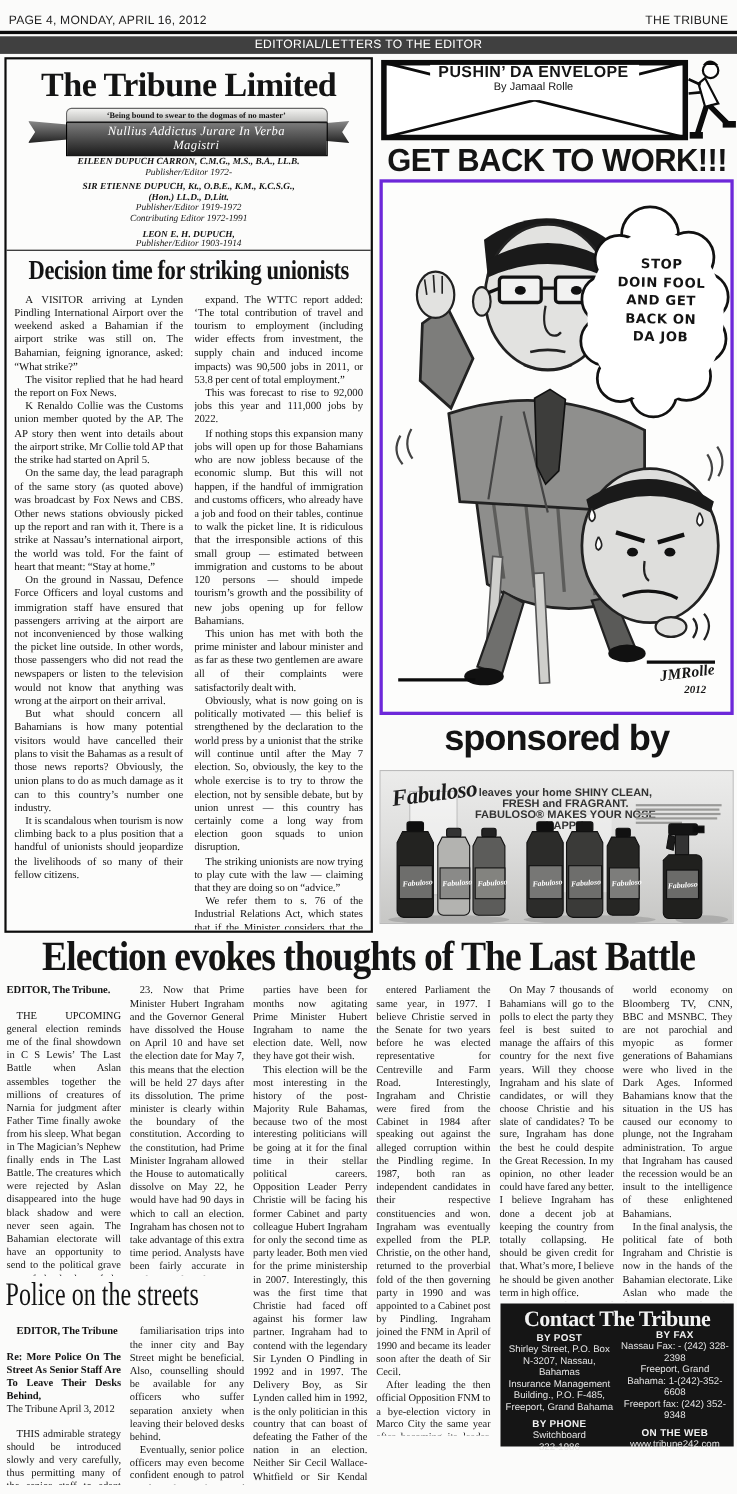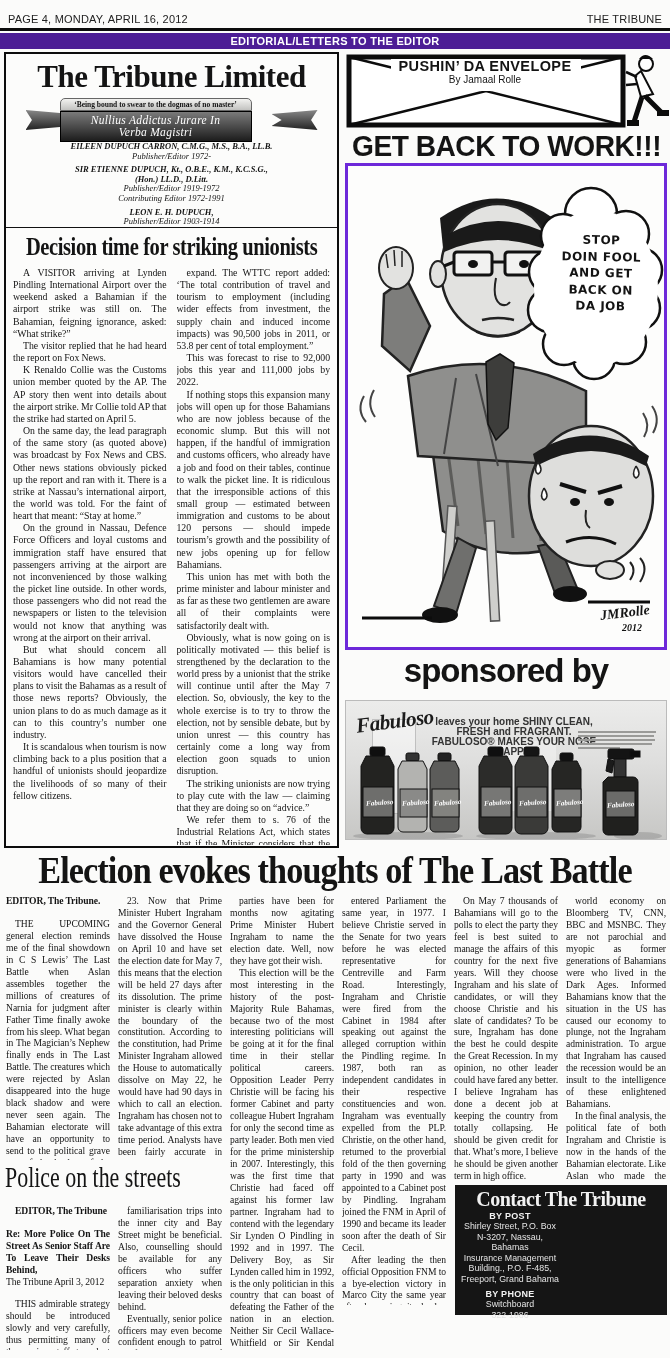--- a/index.html
+++ b/index.html
@@ -4,33 +4,33 @@
 <style>
   * { margin:0; padding:0; box-sizing:border-box; }
   html,body { width:670px; height:1358px; }
   body { background:#fbfbfa; color:#141414; font-family:"Liberation Serif", serif; position:relative; overflow:hidden;
          -webkit-font-smoothing:antialiased; }
   .abs { position:absolute; }
 
   
   .runhead { font-family:"Liberation Sans", sans-serif; font-size:11px; color:#222; letter-spacing:.2px; }
   .toprule { left:0; top:28px; width:670px; height:3px; background:#0c0c0c; }
-  .section-bar { left:0; top:33px; width:670px; height:16px; background:#4c1d95; color:#fff;
-                 font-family:"Liberation Sans", sans-serif; font-weight:bold; font-size:11px;
+  .section-bar { left:0; top:33px; width:670px; height:16px; background:#404040; color:#fff;
+                 font-family:"Liberation Sans", sans-serif; font-weight:normal; font-size:11px;
                  display:flex; align-items:center; justify-content:center; letter-spacing:.3px; }
 
   
   .left-box { left:4px; top:52px; width:335px; height:796px; border:2px solid #0c0c0c; background:#fcfcfb; }
   .masthead { height:174px; border-bottom:1px solid #111; text-align:center; overflow:hidden; }
   .mast-title { font-size:31px; font-weight:bold; letter-spacing:-.5px; margin-top:5px; }
   .ribbon { position:relative; width:292px; margin:3px auto 0; height:40px; }
   .ribbon-tail { position:absolute; top:12px; width:46px; height:20px; background:linear-gradient(#888,#222); }
   .ribbon-tail.l { left:0; clip-path:polygon(0 0,100% 20%,78% 50%,100% 80%,0 100%,14% 50%); }
   .ribbon-tail.r { right:0; clip-path:polygon(100% 0,0 20%,22% 50%,0 80%,100% 100%,86% 50%); }
-  .ribbon-body { position:absolute; left:34px; width:192px; top:0; }
+  .ribbon-body { position:absolute; left:34px; width:238px; top:0; }
   .motto-en { font-size:7.5px; font-weight:bold; background:linear-gradient(#f2f2f0,#c2c2c0); border:1px solid #666;
               padding:1px 2px; border-radius:5px 5px 0 0; }
   .motto-la { font-style:italic; font-size:11.5px; color:#fff; background:linear-gradient(#7a7a7a,#1c1c1c);
               border:1px solid #000; padding:2px 15px 3px; letter-spacing:.3px; }
   .pubs { margin-top:4px; font-size:8.5px; line-height:9.6px; }
   .pub { margin-top:4px; }
   .pub-name { font-weight:bold; font-style:italic; }
   .pub .para, .pub-extra { font-style:italic; }
   .edit-headline-wrap { height:37px; display:flex; align-items:center; justify-content:center; }
   .edit-headline { font-size:25px; font-weight:bold; white-space:nowrap; transform:scaleX(.82); letter-spacing:-.5px; }
@@ -396,14 +396,26 @@
       <div class="c-lines">
           <p class="cline">Shirley Street, P.O. Box N-3207, Nassau, Bahamas</p>
           <p class="cline">Insurance Management Building., P.O. F-485, Freeport, Grand Bahama</p>
         </div>
       <div class="c-label">BY PHONE</div>
       <div class="c-lines">
           <p class="cline">Switchboard</p>
           <p class="cline">322-1986</p>
         </div>
     </div>
+    <div class="contact-col">
+      <div class="c-label" style="margin-top:-3px">BY FAX</div>
+      <div class="c-lines">
+          <p class="cline">Nassau Fax: - (242) 328-2398</p>
+          <p class="cline">Freeport, Grand Bahama: 1-(242)-352-6608</p>
+          <p class="cline">Freeport fax: (242) 352-9348</p>
+        </div>
+      <div class="c-label">ON THE WEB</div>
+      <div class="c-lines">
+          <p class="cline"><a class="weblink" href="#">www.tribune242.com</a></p>
+        </div>
+    </div>
   </div>
 </div>
 
 </body></html>

